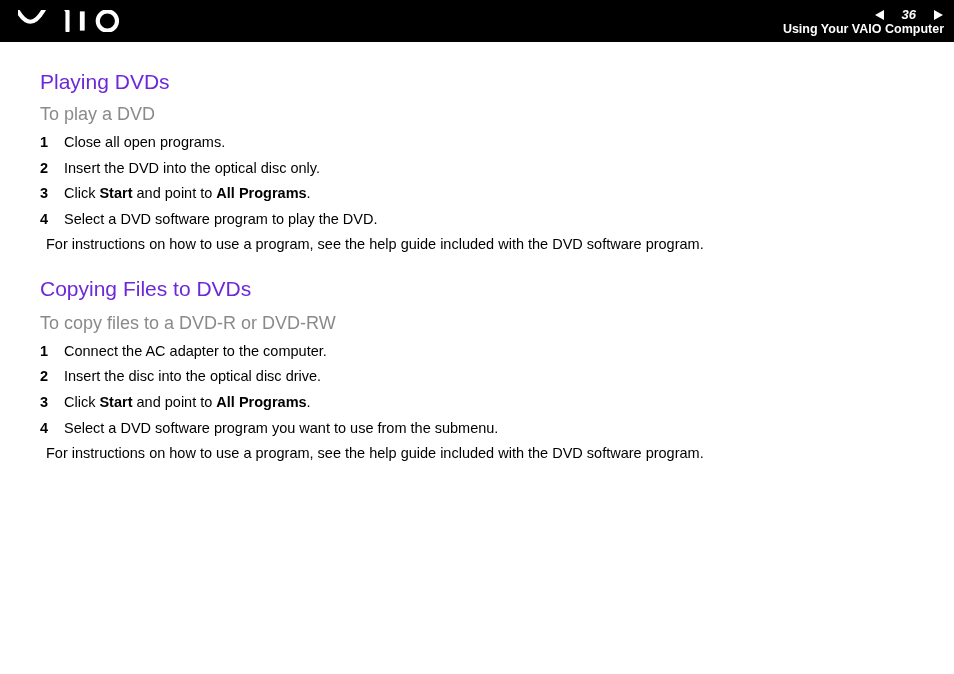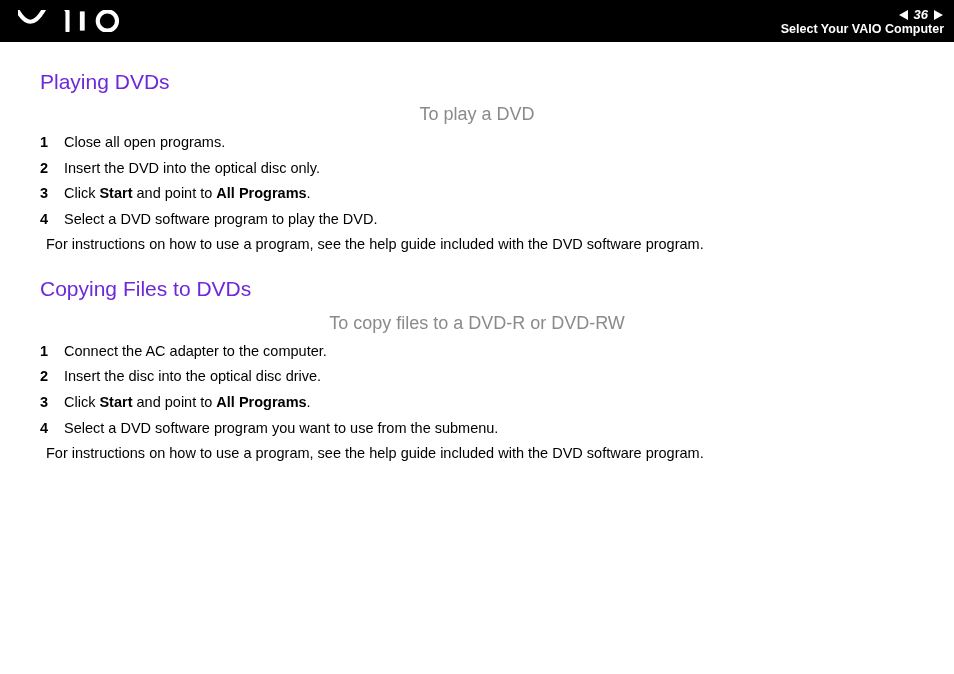--- a/index.html
+++ b/index.html
@@ -23,21 +23,21 @@
   .header-right {
     display: flex;
     flex-direction: column;
     align-items: flex-end;
     gap: 2px;
     padding-top: 2px;
   }
   .nav-row {
     display: flex;
     align-items: center;
-    gap: 4px;
+    gap: 16px;
   }
   .tri-left, .tri-right { display: inline-flex; }
   .tri-left svg, .tri-right svg { width: 12px; height: 12px; }
   .page-num {
     font-style: italic;
     font-weight: bold;
     font-size: 13px;
     line-height: 1;
   }
   .section-label {
@@ -52,21 +52,20 @@
     color: #6d28d9;
     font-size: 21px;
     font-weight: 400;
     margin-bottom: 10px;
   }
   .h-sub {
     color: #8a8a8a;
     font-size: 18px;
     font-weight: 400;
     margin-bottom: 8px;
-    text-align: center;
   }
   .step-row {
     display: flex;
     align-items: baseline;
     margin-bottom: 6px;
     font-size: 14.5px;
     line-height: 1.35;
   }
   .step-num {
     font-weight: bold;
@@ -102,21 +101,21 @@
             <polygon points="10,1 10,11 1,6" fill="#fff"></polygon>
           </svg>
       </span>
       <span class="page-num">36</span>
       <span class="tri-right">
         <svg viewBox="0 0 12 12">
             <polygon points="2,1 2,11 11,6" fill="#fff"></polygon>
           </svg>
       </span>
     </div>
-    <div class="section-label">Select Your VAIO Computer</div>
+    <div class="section-label">Using Your VAIO Computer</div>
   </div>
 </div>
 
 <div class="content">
 
   <div class="h-main">Playing DVDs</div>
   <div class="h-sub">To play a DVD</div>
 
   <div class="step-row">
     <div class="step-num">1</div>

